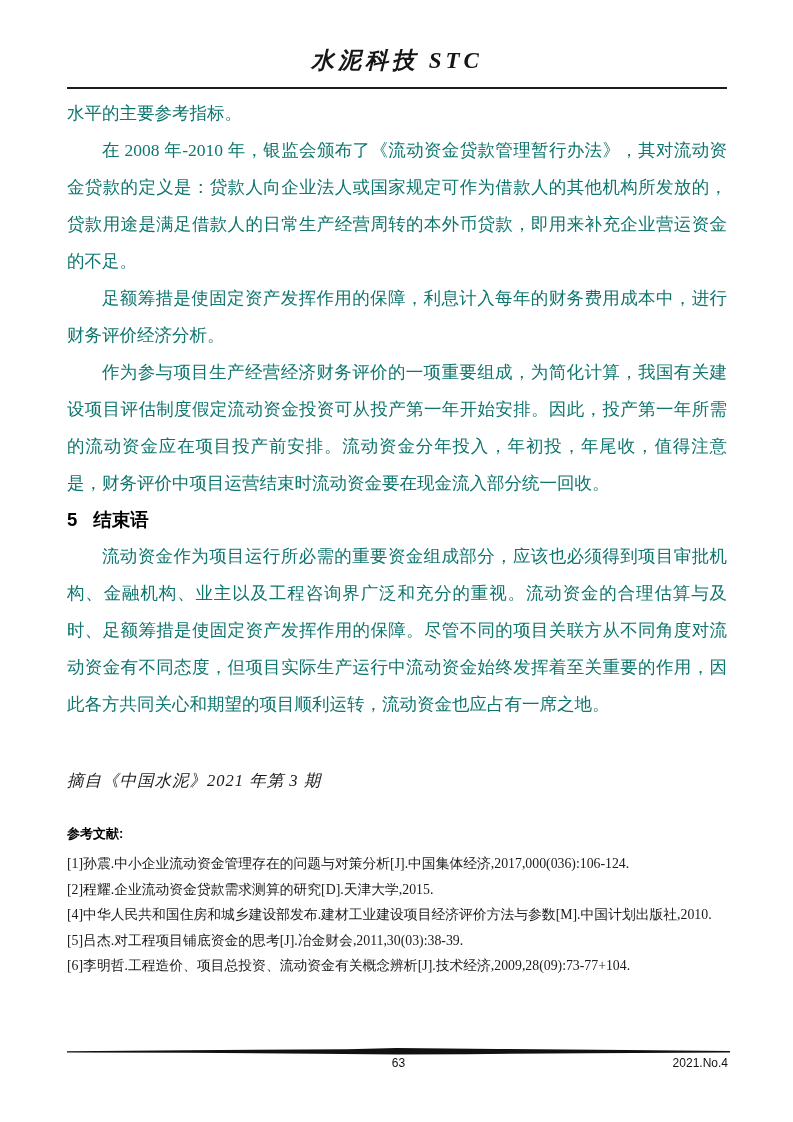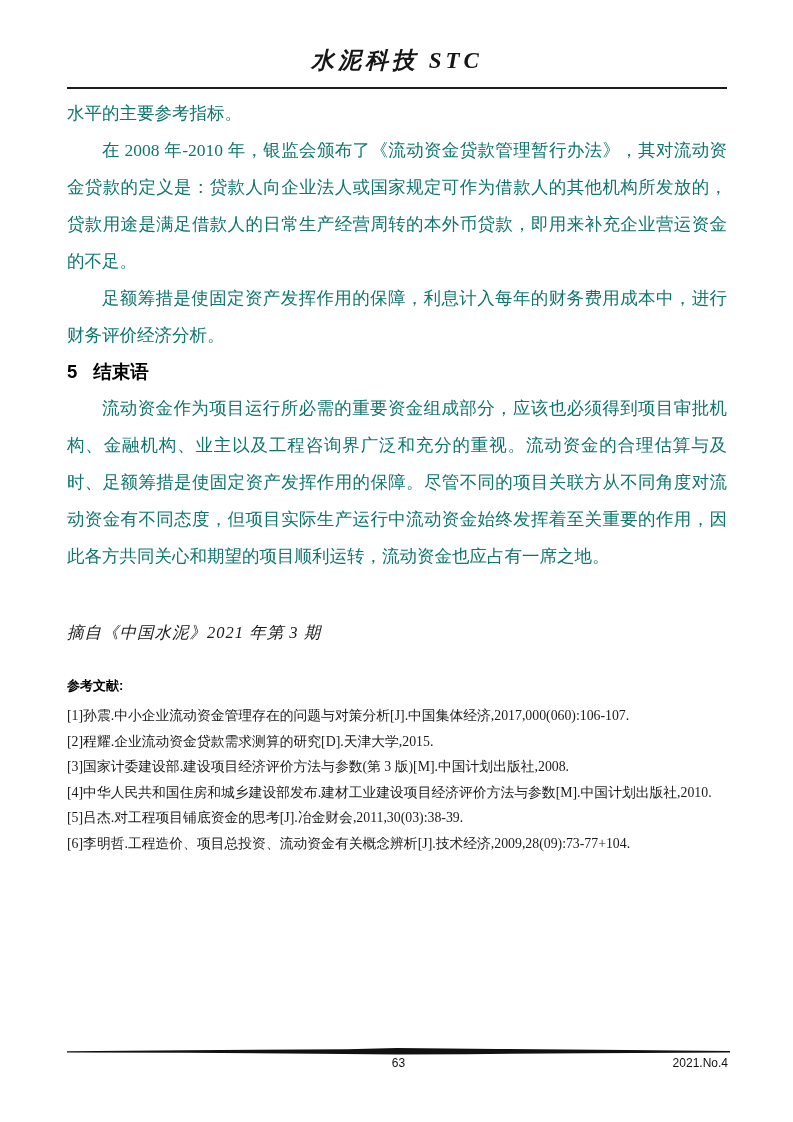--- a/index.html
+++ b/index.html
@@ -122,35 +122,35 @@
   <div class="content">
 
     <div class="journal-title">水泥科技 STC</div>
 
     <hr class="header-rule">
 
     <div class="body-text" style="margin-top:6px;">
       <p>水平的主要参考指标。</p>
       <p class="indent">在 2008 年-2010 年，银监会颁布了《流动资金贷款管理暂行办法》，其对流动资金贷款的定义是：贷款人向企业法人或国家规定可作为借款人的其他机构所发放的，贷款用途是满足借款人的日常生产经营周转的本外币贷款，即用来补充企业营运资金的不足。</p>
       <p class="indent">足额筹措是使固定资产发挥作用的保障，利息计入每年的财务费用成本中，进行财务评价经济分析。</p>
+      <p class="indent">作为参与项目生产经营经济财务评价的一项重要组成，为简化计算，我国有关建设项目评估制度假定流动资金投资可从投产第一年开始安排。因此，投产第一年所需的流动资金应在项目投产前安排。流动资金分年投入，年初投，年尾收，值得注意是，财务评价中项目运营结束时流动资金要在现金流入部分统一回收。</p>
 
       <div class="section-heading">
         <span class="sec-num">5</span><span>结束语</span>
       </div>
 
       <p class="indent">流动资金作为项目运行所必需的重要资金组成部分，应该也必须得到项目审批机构、金融机构、业主以及工程咨询界广泛和充分的重视。流动资金的合理估算与及时、足额筹措是使固定资产发挥作用的保障。尽管不同的项目关联方从不同角度对流动资金有不同态度，但项目实际生产运行中流动资金始终发挥着至关重要的作用，因此各方共同关心和期望的项目顺利运转，流动资金也应占有一席之地。</p>
 
       <div class="source-note">摘自《中国水泥》2021 年第 3 期</div>
 
       <div class="ref-heading">参考文献:</div>
 
       <div class="references">
-        <p>[1]孙震.中小企业流动资金管理存在的问题与对策分析[J].中国集体经济,2017,000(060):106-107.</p>
+        <p>[1]孙震.中小企业流动资金管理存在的问题与对策分析[J].中国集体经济,2017,000(036):106-124.</p>
         <p>[2]程耀.企业流动资金贷款需求测算的研究[D].天津大学,2015.</p>
-        <p>[3]国家计委建设部.建设项目经济评价方法与参数(第 3 版)[M].中国计划出版社,2008.</p>
         <p>[4]中华人民共和国住房和城乡建设部发布.建材工业建设项目经济评价方法与参数[M].中国计划出版社,2010.</p>
         <p>[5]吕杰.对工程项目铺底资金的思考[J].冶金财会,2011,30(03):38-39.</p>
         <p>[6]李明哲.工程造价、项目总投资、流动资金有关概念辨析[J].技术经济,2009,28(09):73-77+104.</p>
       </div>
     </div>
   </div>
 
   <div class="footer">
     <svg class="footer-rule-svg" viewBox="0 0 663 7" preserveAspectRatio="none">
       <polygon points="0,3.2 120,2.2 280,1.2 330,0 430,1.0 560,2.0 663,3.0 663,4.6 520,5.2 400,6.2 330,6.6 250,5.8 120,4.8 0,4.4" fill="#111111"></polygon>

